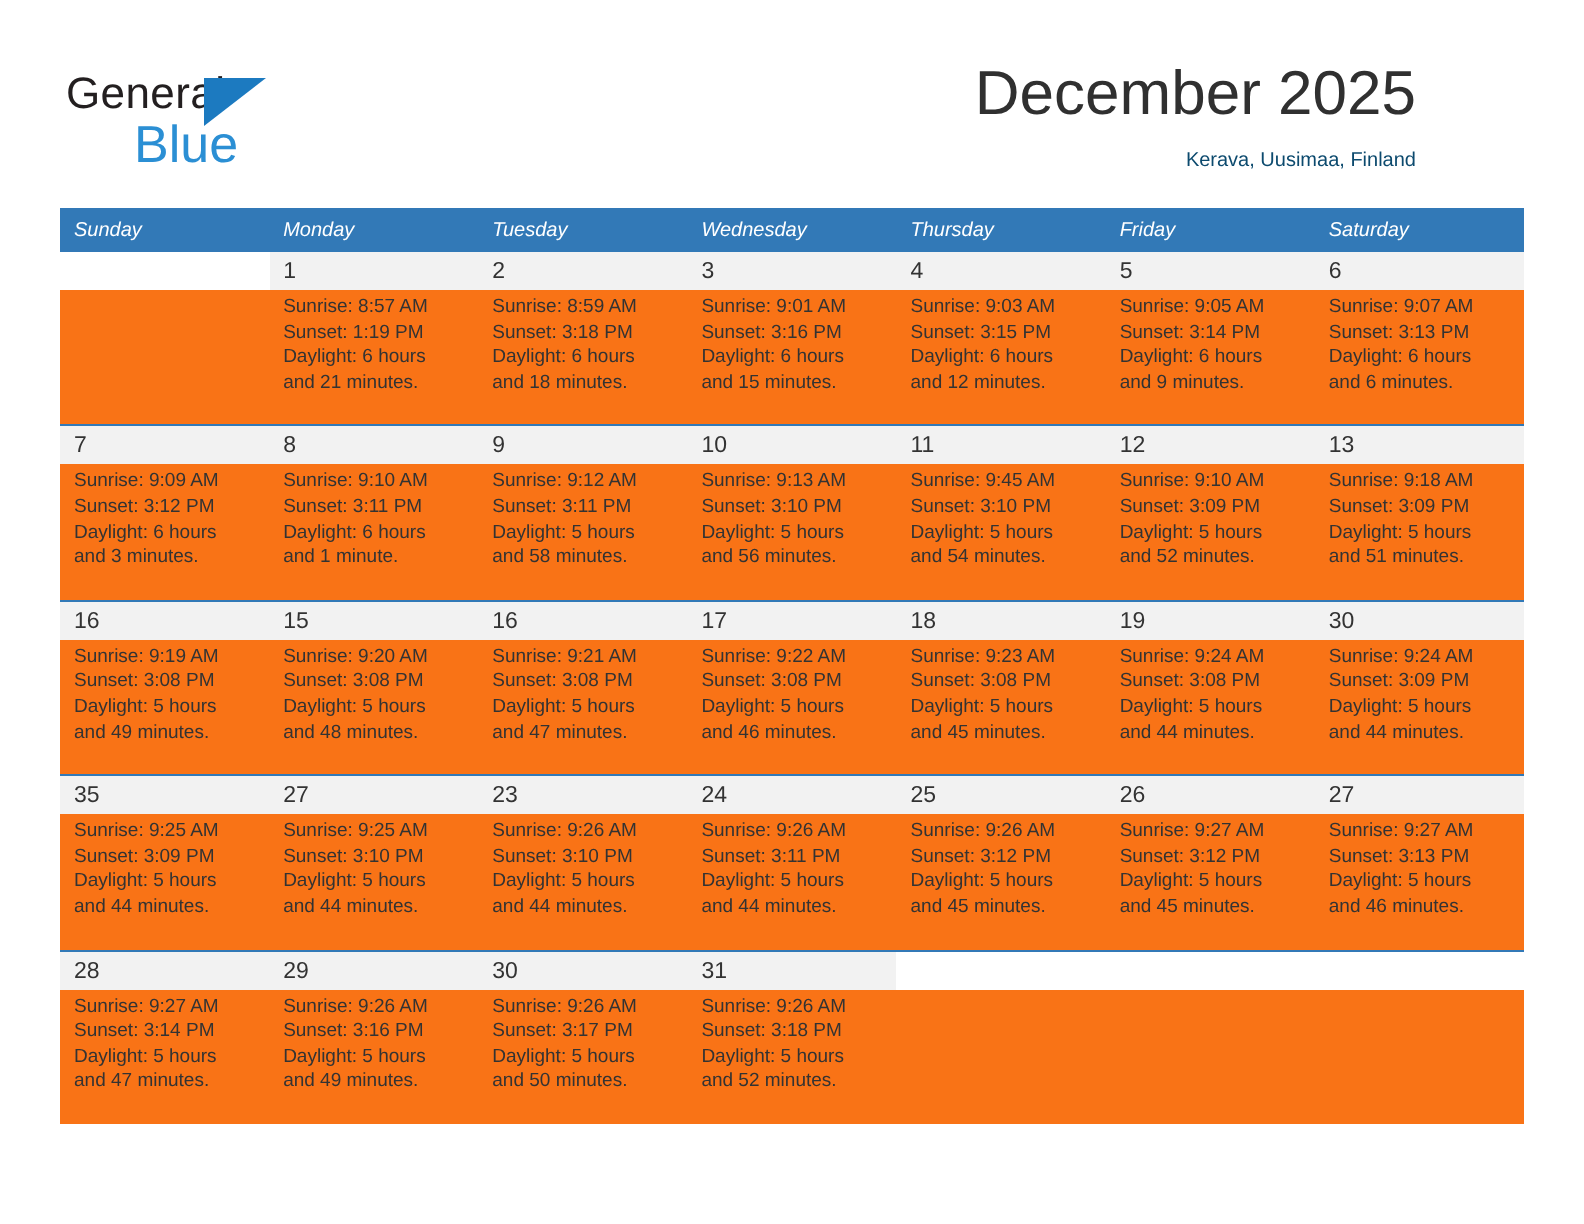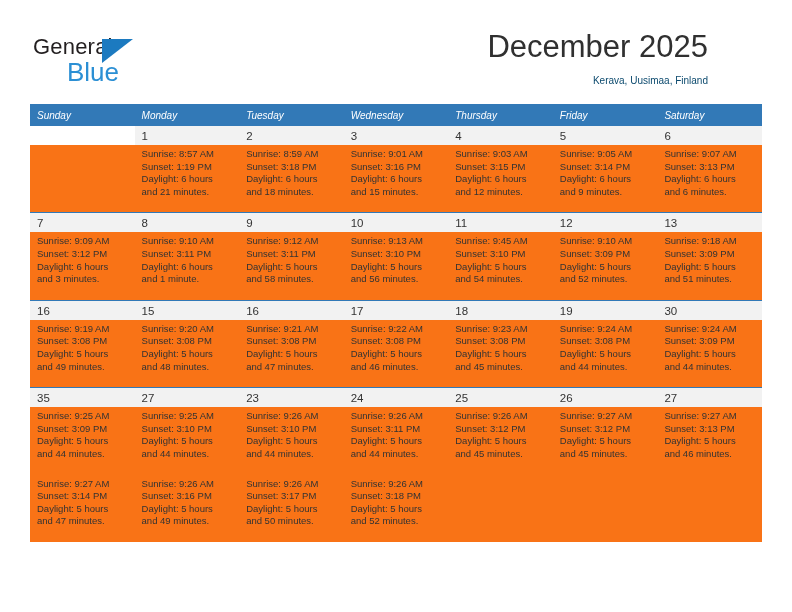--- a/index.html
+++ b/index.html
@@ -381,20 +381,29 @@
         <td>
           <span class="line">Sunrise: 9:27 AM</span>
           <span class="line">Sunset: 3:13 PM</span>
           <span class="line">Daylight: 5 hours</span>
           <span class="line">and 46 minutes.</span>
         </td>
       </tr>
     </tbody>
 
     <tbody>
+      <tr class="daynum-row">
+        <td>28</td>
+        <td>29</td>
+        <td>30</td>
+        <td>31</td>
+        <td class="empty-cell"></td>
+        <td class="empty-cell"></td>
+        <td class="empty-cell"></td>
+      </tr>
       <tr class="info-row">
         <td>
           <span class="line">Sunrise: 9:27 AM</span>
           <span class="line">Sunset: 3:14 PM</span>
           <span class="line">Daylight: 5 hours</span>
           <span class="line">and 47 minutes.</span>
         </td>
         <td>
           <span class="line">Sunrise: 9:26 AM</span>
           <span class="line">Sunset: 3:16 PM</span>

